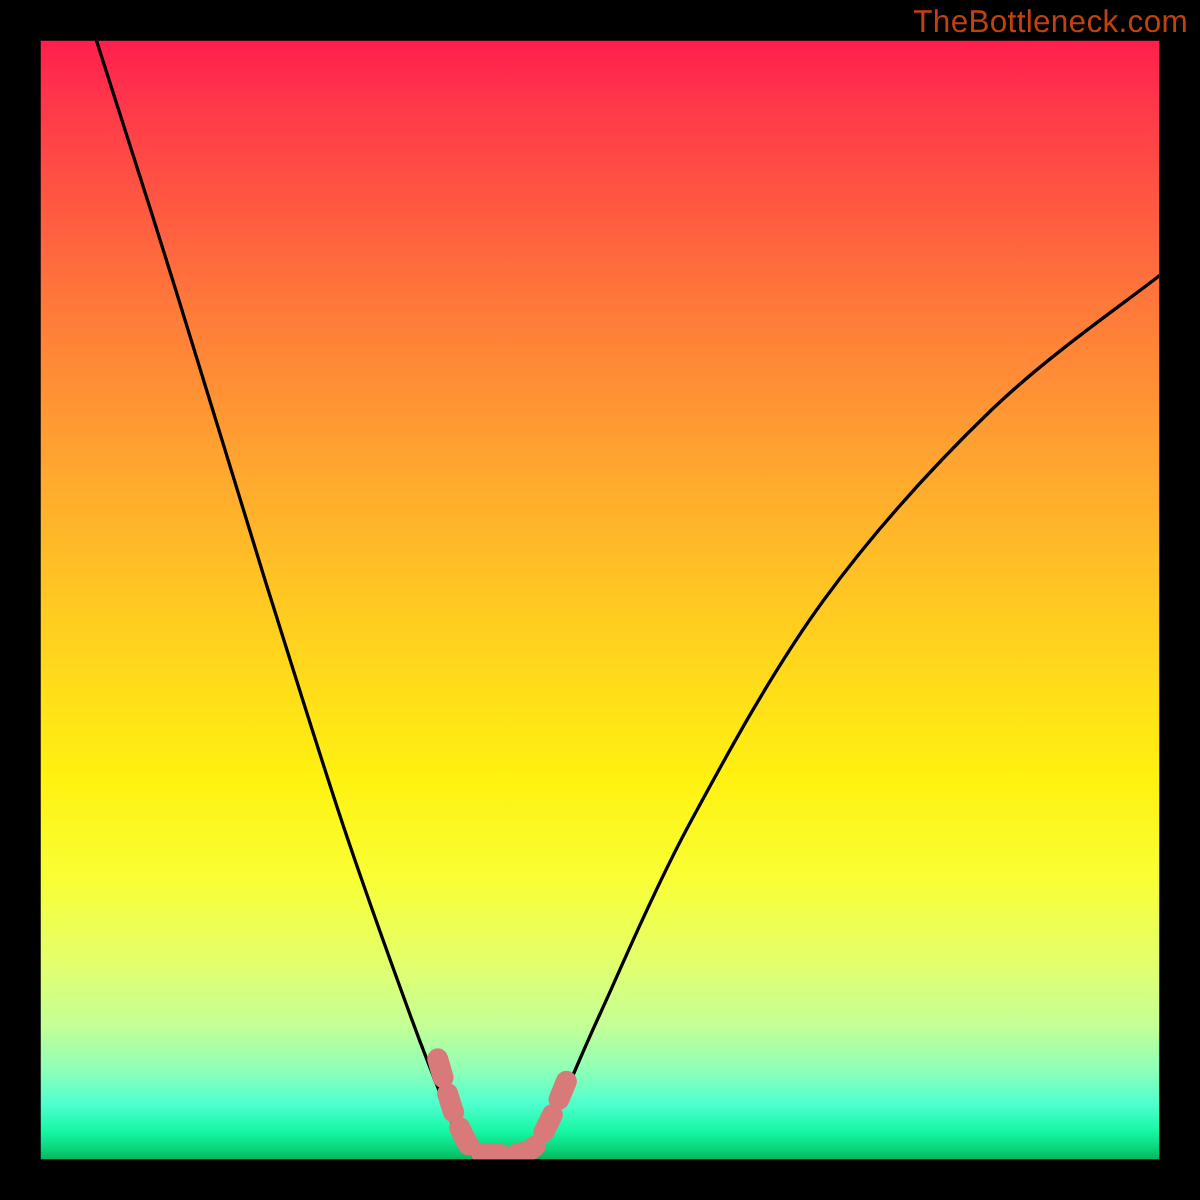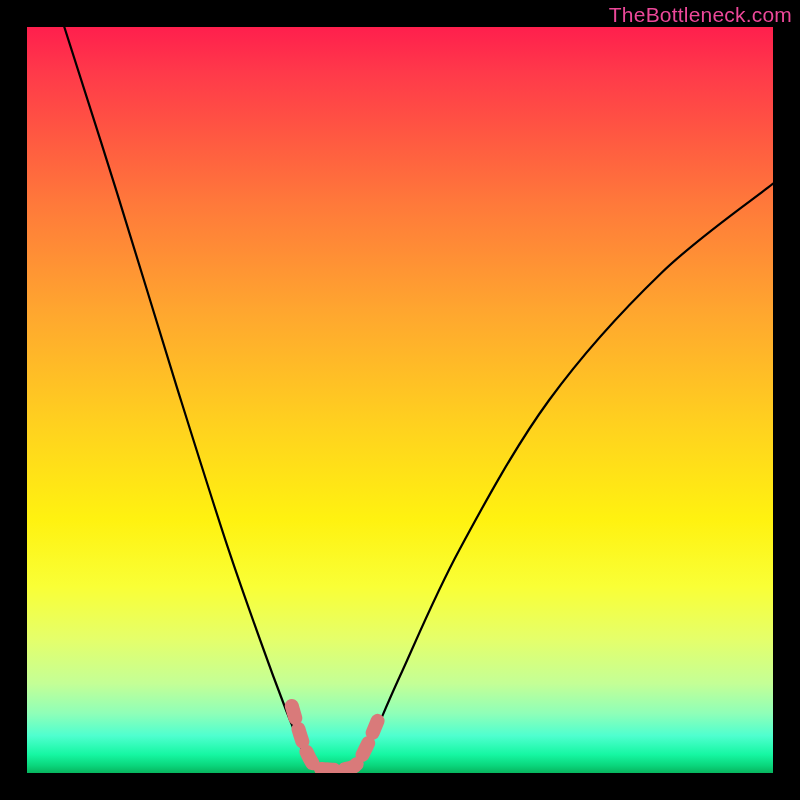--- a/index.html
+++ b/index.html
@@ -49,21 +49,21 @@
   .curve-svg {
     position: absolute;
     inset: 0;
     width: 100%;
     height: 100%;
   }
   .watermark {
     position: absolute;
     top: 3px;
     right: 8px;
-    color: #ec4899;
+    color: #c2410c;
     font-size: 21px;
     font-weight: 500;
     letter-spacing: 0.2px;
     user-select: none;
   }
 </style>
 </head>
 <body>
 
 <div class="frame">

